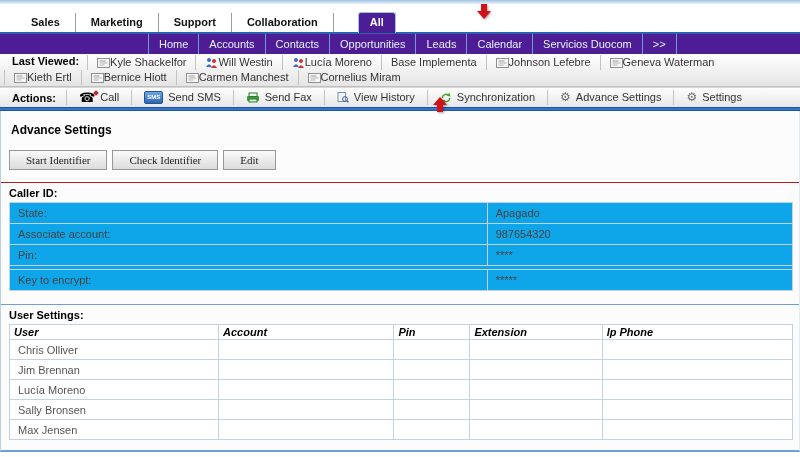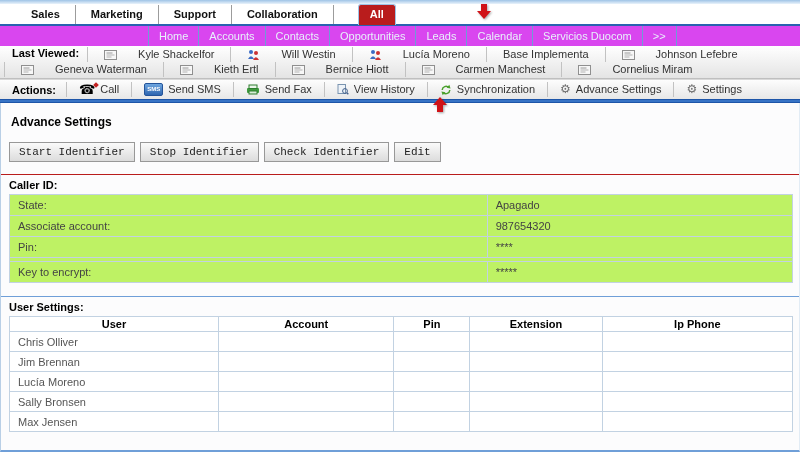--- a/index.html
+++ b/index.html
@@ -6,48 +6,48 @@
   html,body { margin:0; padding:0; }
   body {
     width:800px; height:457px; overflow:hidden; position:relative;
     background:#ffffff; font-family:"Liberation Sans","DejaVu Sans",sans-serif;
     display:flex; flex-direction:column;
   }
   
   .top-strip { height:4px; background:linear-gradient(#9ec3e6,#eaf3fb); }
 
   
-  .module-tabs { display:flex; align-items:flex-end; height:20px; background:#fff; padding-left:16px; }
+  .module-tabs { display:flex; align-items:flex-end; height:28px; background:#fff; padding-left:16px; }
   .mtab {
     font-weight:bold; font-size:11px; line-height:13px; color:#111;
     padding:3px 15px 3px; border-right:1px solid #9c9c9c; cursor:pointer; white-space:nowrap;
   }
   .mtab.active {
-    background:#b91c1c; color:#fff; border:1px solid #9ec3e6; border-bottom:none;
+    background:#4c1d95; color:#fff; border:1px solid #9ec3e6; border-bottom:none;
     border-radius:3px 3px 0 0; padding:3px 11px 4px; margin-left:24px; position:relative; top:1px;
   }
 
   
-  .nav-bar { height:22px; background:#d946ef; border-top:2px solid #2a62af; display:flex; align-items:center; padding-left:148px; }
+  .nav-bar { height:22px; background:#4c1d95; border-top:2px solid #2a62af; display:flex; align-items:center; padding-left:148px; }
   .nav-link {
     color:#e8f1fb; font-size:11px; line-height:14px; padding:3px 10px;
     border-right:1px solid #6f9cd6; cursor:pointer; white-space:nowrap;
   }
   .nav-link:first-child { border-left:1px solid #6f9cd6; }
 
   
   .lv-bar {
     background:linear-gradient(#ffffff,#e4e4e4); border-bottom:1px solid #bfbfbf;
     padding:1px 4px; display:flex; flex-wrap:wrap; align-items:flex-start; min-height:31px;
   }
   .lv-label { font-weight:bold; font-size:11px; color:#000; padding:0 8px; }
   .lv-items, .act-items { display:contents; }
   .lv-item {
-    display:inline-flex; align-items:center; gap:21px; font-size:11px; color:#333;
-    padding:1px 16px; border-left:1px solid #c2c2c2; line-height:13px; cursor:pointer; white-space:nowrap;
+    display:inline-flex; align-items:center; gap:0; font-size:11px; color:#333;
+    padding:1px 9px; border-left:1px solid #c2c2c2; line-height:13px; cursor:pointer; white-space:nowrap;
   }
   .lv-item .icon, .act-item .icon { display:inline-flex; align-items:center; }
 
   
   .actions-bar {
     background:linear-gradient(#fdfdfd,#e7e7e7); border-top:1px solid #d9d9d9;
     display:flex; align-items:center; height:20px; padding:0 4px;
   }
   .act-label { font-weight:bold; font-size:11px; color:#000; padding:0 10px 0 8px; }
   .act-item {
@@ -57,34 +57,34 @@
 
   .blue-rule { height:4px; background:#3773c5; border-top:1px solid #1d55a8; border-bottom:1px solid #1d55a8; }
 
   
   .content { flex:1; background:#fcfcfd; border-left:1px solid #b9cfe6; border-right:1px solid #e2ecf5; border-bottom:2px solid #6f9fd8; }
   .bottom-gap { height:5px; background:#fff; }
 
   .page-title { font-size:12px; font-weight:bold; color:#000; margin:12px 0 0 10px; }
   .btn-row { margin:13px 0 0 8px; display:flex; gap:5px; }
   .btn {
-    font-family:Liberation Mono, monospace; font-size:11px; color:#222; padding:3px 9px;
+    font-family:Liberation Serif, serif; font-size:11px; color:#222; padding:3px 16px;
     background:linear-gradient(#fafafa,#dcdcdc); border:1px solid #989898; cursor:pointer;
   }
 
   .section { margin-top:12px; border-top:1px solid #b91c1c; }
   .section.users { border-top-color:#6f9fd8; margin-top:13px; }
   .section-title { font-weight:bold; font-size:11px; color:#000; margin:4px 0 3px 8px; }
 
   table { border-collapse:collapse; width:784px; margin:0 8px; font-size:11px; table-layout:fixed; }
-  .callerid-table td { border:1px solid #c2d2e2; background:#bef264; color:#444; padding:4px 8px; }
+  .callerid-table td { border:1px solid #c2d2e2; background:#0ea5e9; color:#444; padding:4px 8px; }
   td.cid-label { width:61%; }
   tr.spacer td { padding:0; height:4px; }
 
-  .users-table th { border:1px solid #c2d2e2; background:#fff; color:#000; font-weight:bold; text-align:center; padding:1px 4px; }
+  .users-table th { border:1px solid #c2d2e2; background:#fff; color:#000; font-weight:bold; text-align:left; padding:1px 4px;font-style:italic; }
   .users-table td { border:1px solid #c2d2e2; background:#fff; color:#555; padding:3px 8px; height:20px; overflow:hidden; }
 
   
   .arrow { position:absolute; filter:drop-shadow(1px 1px 1px rgba(0,0,0,.35)); z-index:5; }
   .arrow .shaft { width:6px; height:7px; background:#d01217; margin:0 auto; }
   .arrow .head { width:0; height:0; border-left:7px solid transparent; border-right:7px solid transparent; border-top:8px solid #d01217; }
   .arrow .head-up { width:0; height:0; border-left:7px solid transparent; border-right:7px solid transparent; border-bottom:8px solid #d01217; }
   .arrow-down { left:477px; top:4px; }
   .arrow-up { left:433px; top:97px; }
 
@@ -271,21 +271,20 @@
       </span></span>
 </div>
 
 <div class="blue-rule"></div>
 
 <div class="content">
   <div class="page-title">Advance Settings</div>
 
   <div class="btn-row">
       <button class="btn">Start Identifier</button>
-      <button class="btn">Stop Identifier</button>
       <button class="btn">Check Identifier</button>
       <button class="btn">Edit</button>
     </div>
 
   <div class="section">
     <div class="section-title">Caller ID:</div>
     <table class="callerid-table">
         <tbody>
           <tr>
             <td class="cid-label">State:</td>

